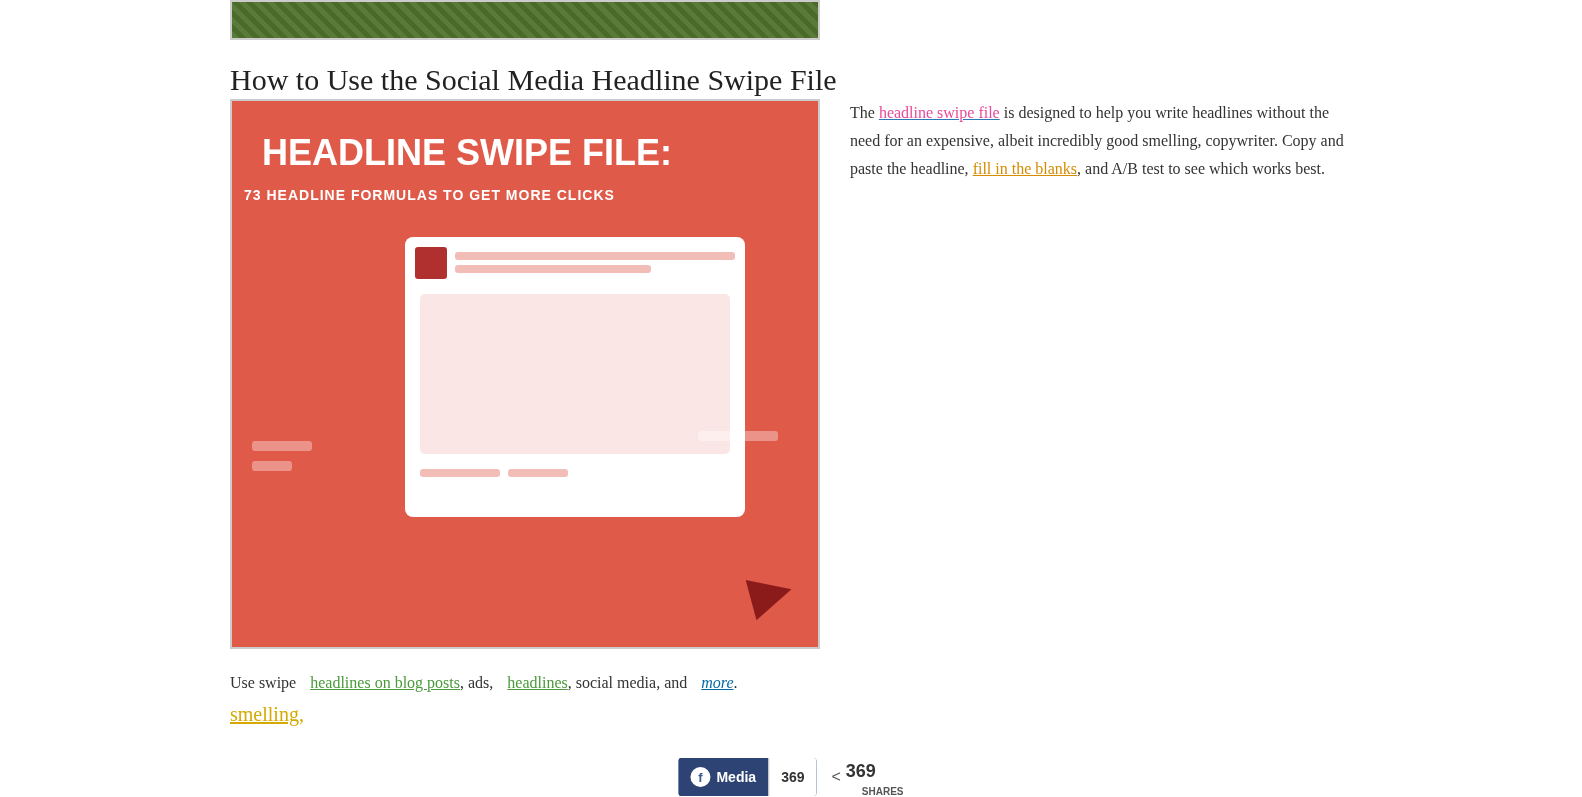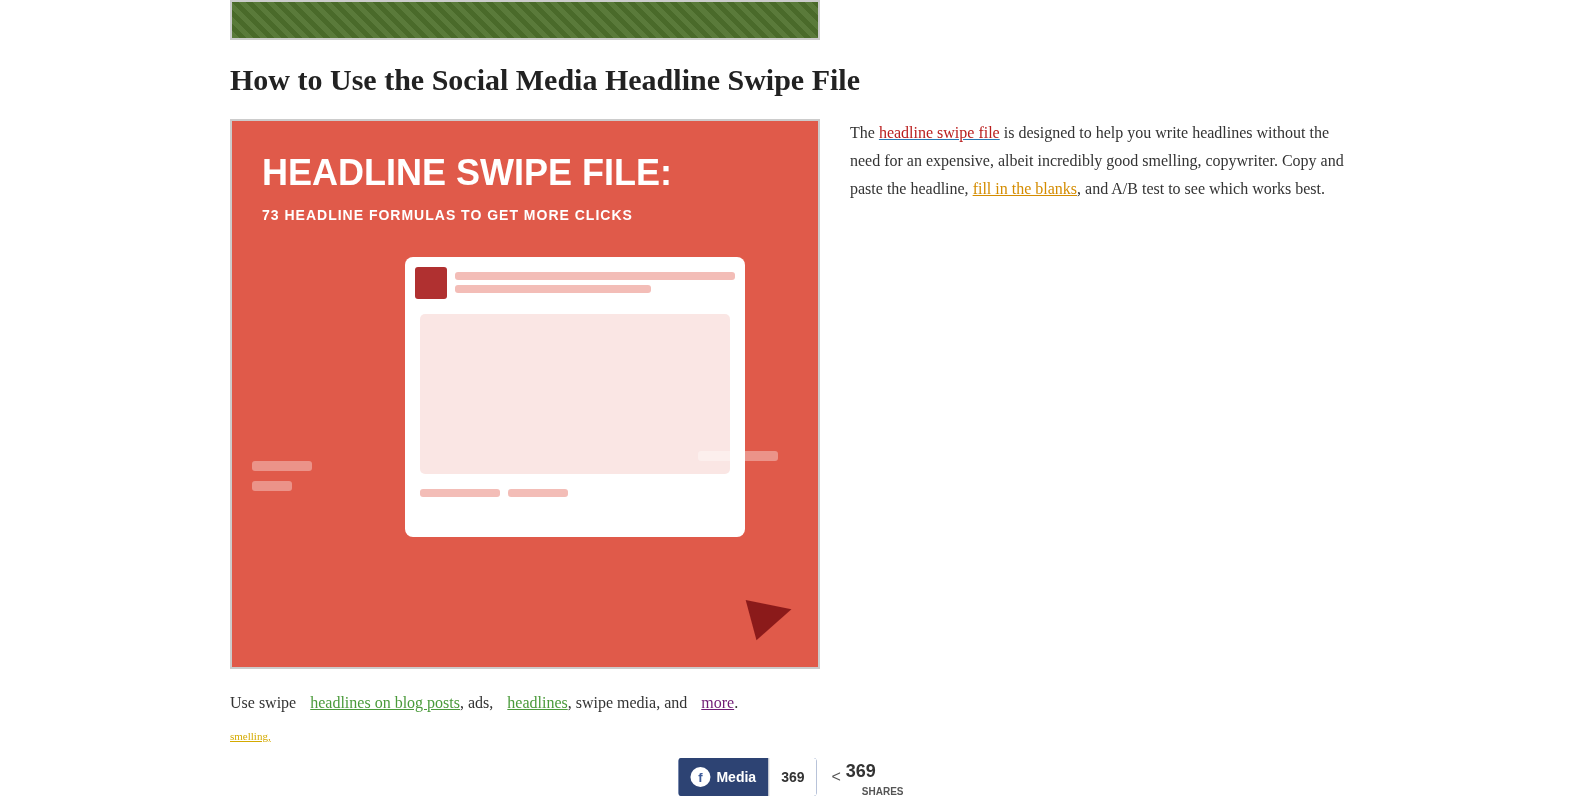--- a/index.html
+++ b/index.html
@@ -46,24 +46,23 @@
 
     
     .main-content {
       padding: 20px 230px 60px 230px;
       position: relative;
     }
 
     
     .article-title {
       font-size: 30px;
-      font-weight: bold;
+      font-weight: normal;
       color: #222;
       font-family: Georgia, serif;
-      margin-bottom: 20px;
       line-height: 1.3;
     }
 
     
     .content-layout {
       display: flex;
       gap: 30px;
       align-items: flex-start;
     }
 
@@ -87,21 +86,21 @@
       padding: 30px 30px 5px 30px;
       line-height: 1.2;
       text-transform: uppercase;
     }
 
     .swipe-file-subtitle {
       color: #fff;
       font-size: 14px;
       font-weight: bold;
       font-family: Arial, Helvetica, sans-serif;
-      padding: 5px 30px 20px 30px;
+      padding: 5px 30px 20px 12px;
       text-transform: uppercase;
       letter-spacing: 1px;
     }
 
     
     .browser-mockup {
       margin: 10px auto;
       width: 340px;
       height: 280px;
       background: #fff;
@@ -208,21 +207,21 @@
 
     
     .sidebar-text {
       flex: 1;
       font-size: 16px;
       line-height: 1.75;
       color: #333;
     }
 
     .sidebar-text a {
-      color: #b91c1c;
+      color: #ec4899;
       text-decoration: underline;
       text-decoration-color: #2a7ab5;
     }
 
     .sidebar-text a.orange-link {
       color: #d48c00;
       text-decoration: underline;
       text-decoration-color: #d48c00;
       margin-top: 22px;
     }
@@ -240,22 +239,23 @@
       text-decoration: underline;
       margin-left: 10px;
     }
 
     .below-content a.green-link {
       color: #4a9a3a;
       text-decoration: underline;
     }
 
     .below-content a.orange-link {
-      color: #701a75;
-      text-decoration: underline;
+      color: #0369a1;
+      text-decoration: underline;
+      font-style: italic;
     }
 
     
     .share-bar {
       position: fixed;
       bottom: 0;
       left: 50%;
       transform: translateX(-50%);
       display: flex;
       align-items: center;
@@ -330,23 +330,22 @@
       font-size: 10px;
       text-transform: uppercase;
       line-height: 1.1;
       font-weight: bold;
       color: #555;
       padding-left: 16px;
     }
 
     .partial-text {
       color: #333;
-      font-size: 11px;
+      font-size: 20px;
       line-height: 1.75;
-      margin-top: 10px;
     }
 
     .partial-text a {
       color: #d4aa00;
       text-decoration: underline;
     }
   </style>
 </head>
 <body>
 
@@ -390,21 +389,21 @@
 
       </div>
 
       <div class="sidebar-text">
         <span>The </span><a href="#">headline swipe file</a><span> is designed to help you write headlines without the need for an expensive, albeit incredibly good smelling, copywriter. Copy and paste the headline, </span><a href="#" class="orange-link">fill in the blanks</a><span>, and A/B test to see which works best.</span>
       </div>
 
     </div>
 
     <div class="below-content">
-      <span>Use swipe </span><a href="#" class="green-link">headlines on blog posts</a><span>, ads, </span><a href="#" class="green-link">headlines</a><span>, swipe media, and </span><a href="#" class="orange-link">more</a><span>.</span>
+      <span>Use swipe </span><a href="#" class="green-link">headlines on blog posts</a><span>, ads, </span><a href="#" class="green-link">headlines</a><span>, social media, and </span><a href="#" class="orange-link">more</a><span>.</span>
     </div>
 
     <div class="partial-text">
       <a href="#">smelling,</a>
     </div>
 
   </div>
 
   <div class="share-bar">
 

